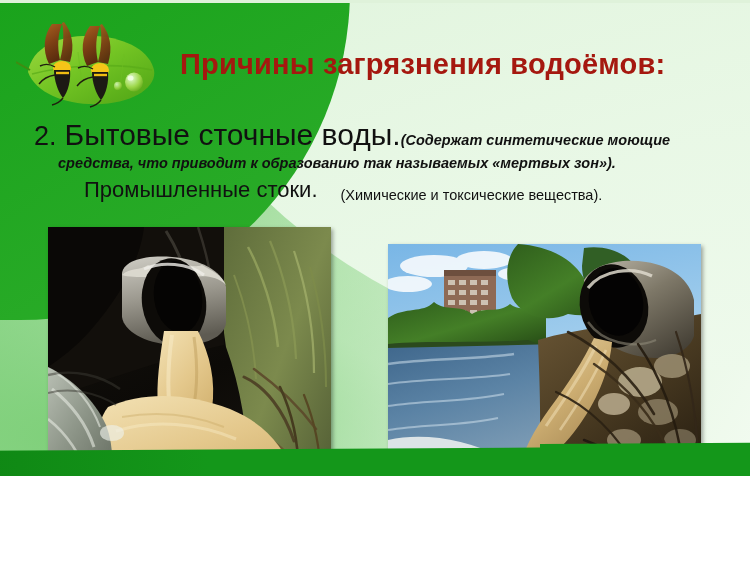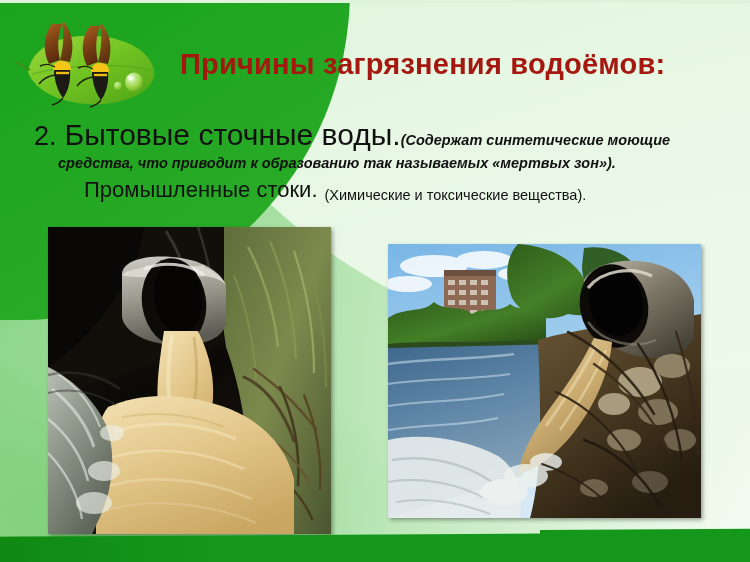--- a/index.html
+++ b/index.html
@@ -3,21 +3,21 @@
 <meta charset="utf-8">
 <style>
   html, body {
     margin: 0;
     padding: 0;
     background: #ffffff;
   }
   #slide {
     position: relative;
     width: 750px;
-    height: 562px;
+    height: 476px;
     overflow: hidden;
     font-family: "Liberation Sans", sans-serif;
     background: #e9f7e4;
   }
 
   
   .bg-base {
     position: absolute;
     inset: 0;
     background: linear-gradient(118deg,
@@ -157,21 +157,21 @@
   }
   .lead-2 {
     font-size: 22px;
     font-weight: 400;
     color: #111;
   }
   .note-plain {
     font-size: 14.5px;
     font-weight: 400;
     color: #111;
-    margin-left: 7px;
+    margin-left: 23px;
   }
 
   
   .photo {
     position: absolute;
     overflow: hidden;
     box-shadow: 2px 2px 4px rgba(0,0,0,0.35);
   }
   #photo-left  { left: 48px;  top: 227px; width: 283px; height: 307px; }
   #photo-right { left: 388px; top: 244px; width: 313px; height: 274px; }

